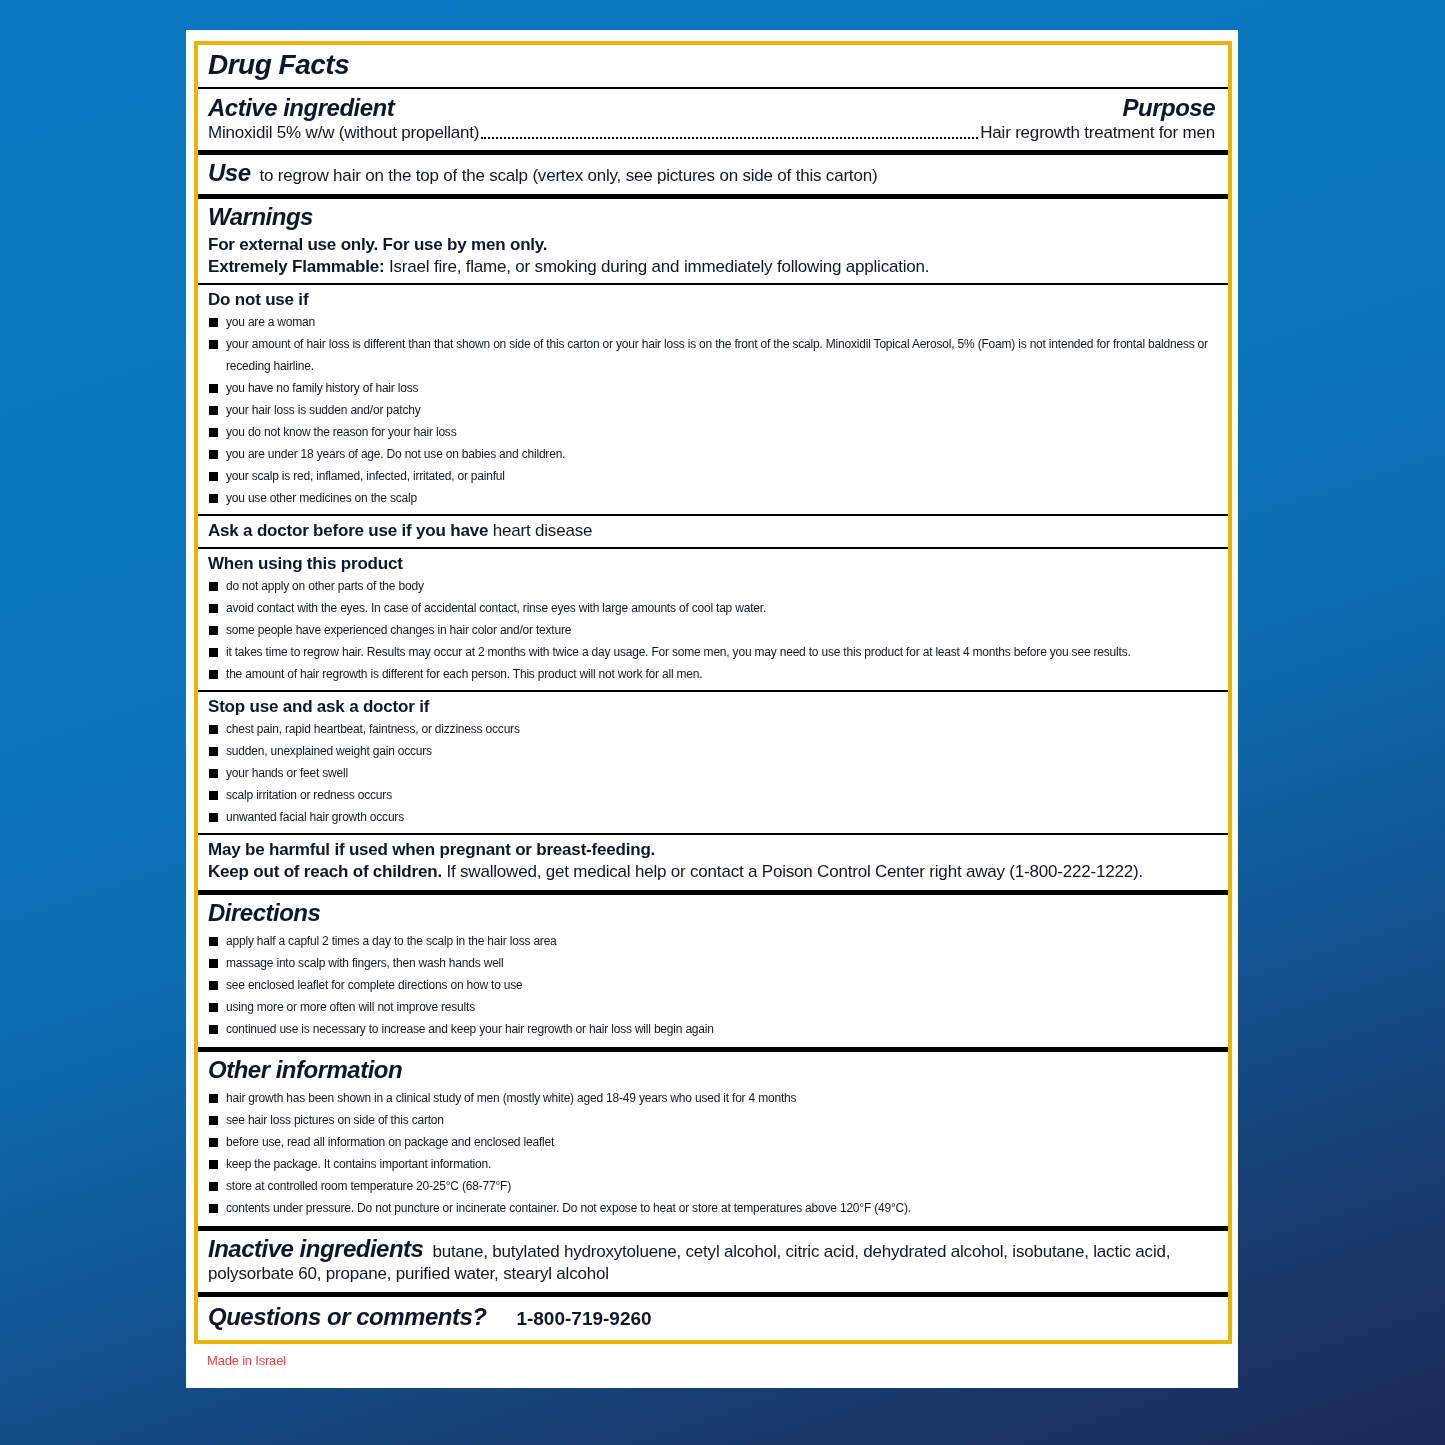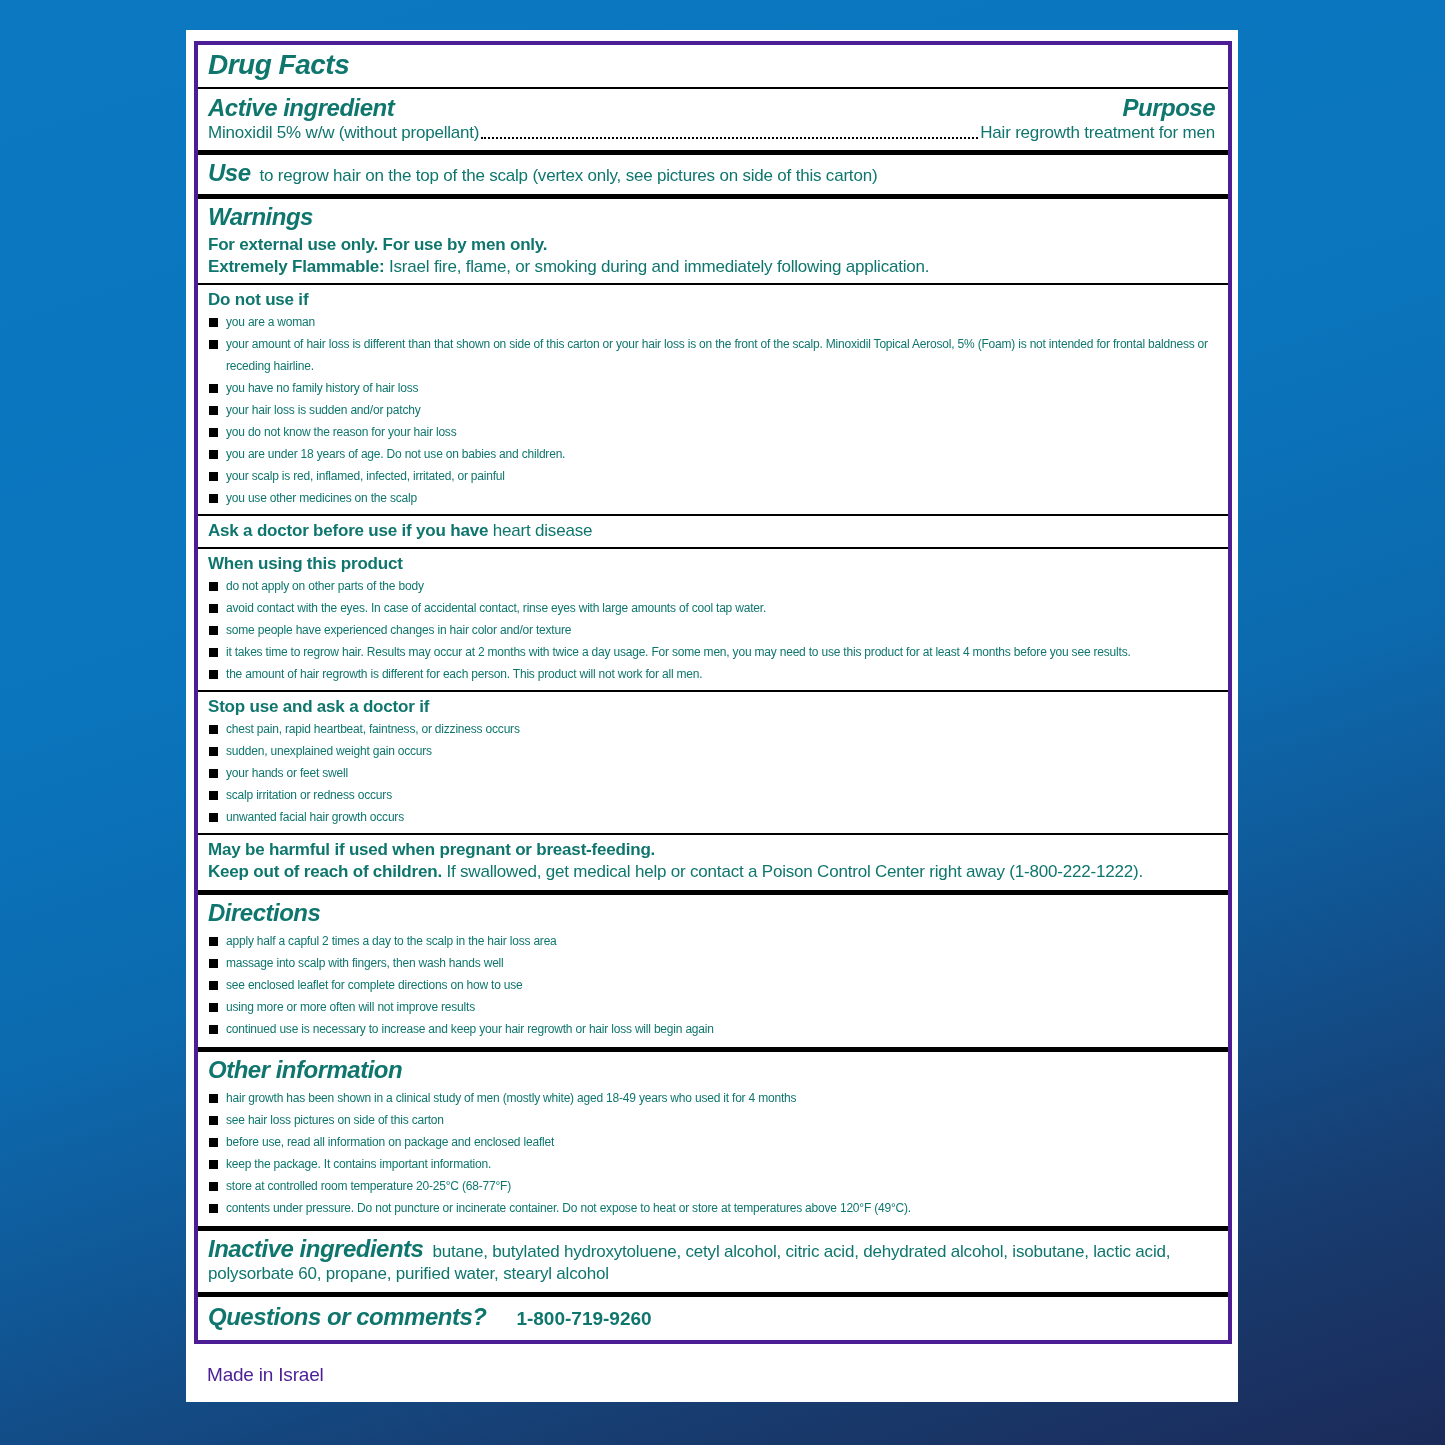--- a/index.html
+++ b/index.html
@@ -5,21 +5,21 @@
   html,body{margin:0;padding:0;}
   body{
     width:1445px;height:1445px;position:relative;overflow:hidden;
     font-family:"Liberation Sans", sans-serif;
     background:linear-gradient(162deg,#0b78c1 0%,#0a75bd 38%,#0c6aae 56%,#11528f 72%,#183a6d 87%,#1b2a58 100%);
   }
   .panel{
     position:absolute;left:186px;top:30px;width:1052px;box-sizing:border-box;
     background:#ffffff;padding:11px 6px 8px 8px;
   }
-  .box{border:4px solid #4c1d95;background:#fff;color:#0f766e;}
+  .box{border:4px solid #eab308;background:#fff;color:#0f172a;}
   .sec{padding:3px 13px 7px 10px;}
   .sep{height:5px;background:#000;}
   .rule{border-top:2px solid #000;margin:5px -13px 4px -10px;height:0;}
   h1{margin:0 0 2px;font-style:italic;font-weight:bold;font-size:28px;line-height:34px;letter-spacing:-0.5px;}
   .h2{font-style:italic;font-weight:bold;font-size:24px;line-height:29px;letter-spacing:-0.5px;}
   h2.h2{margin:0 0 3px;}
   p{margin:0;font-size:17px;line-height:22px;letter-spacing:-0.2px;}
   .bold{font-weight:bold;}
   b{letter-spacing:-0.2px;}
   .row-between{display:flex;justify-content:space-between;align-items:baseline;margin-top:2px;}
@@ -28,21 +28,21 @@
   .use-row{display:flex;align-items:baseline;}
   .use-row .h2{margin-right:9px;}
   .use-row .body{font-size:17px;letter-spacing:-0.2px;}
   .brow{display:flex;font-size:12px;line-height:22px;letter-spacing:-0.2px;}
   .sq{flex:none;width:9px;height:9px;background:#000;margin:7px 8px 0 1px;}
   .btxt{flex:1 1 auto;}
   .inactive-p{font-size:17px;line-height:22px;}
   .inactive-p .h2{margin-right:9px;}
   .q-row{display:flex;align-items:baseline;padding-top:5px;padding-bottom:9px;gap:24px;}
   .phone{font-weight:bold;font-size:19px;letter-spacing:0;margin-left:6px;}
-  .footer{font-size:19px;line-height:22px;color:#4c1d95;padding:20px 0 8px 13px;letter-spacing:-0.2px;}
+  .footer{font-size:13px;line-height:22px;color:#ef4444;padding:6px 0 8px 13px;letter-spacing:-0.2px;}
 </style>
 </head>
 <body>
 
 <div class="panel">
   <div class="box">
 
     <section class="sec">
       <h1>Drug Facts</h1>
       <div class="rule"></div>

